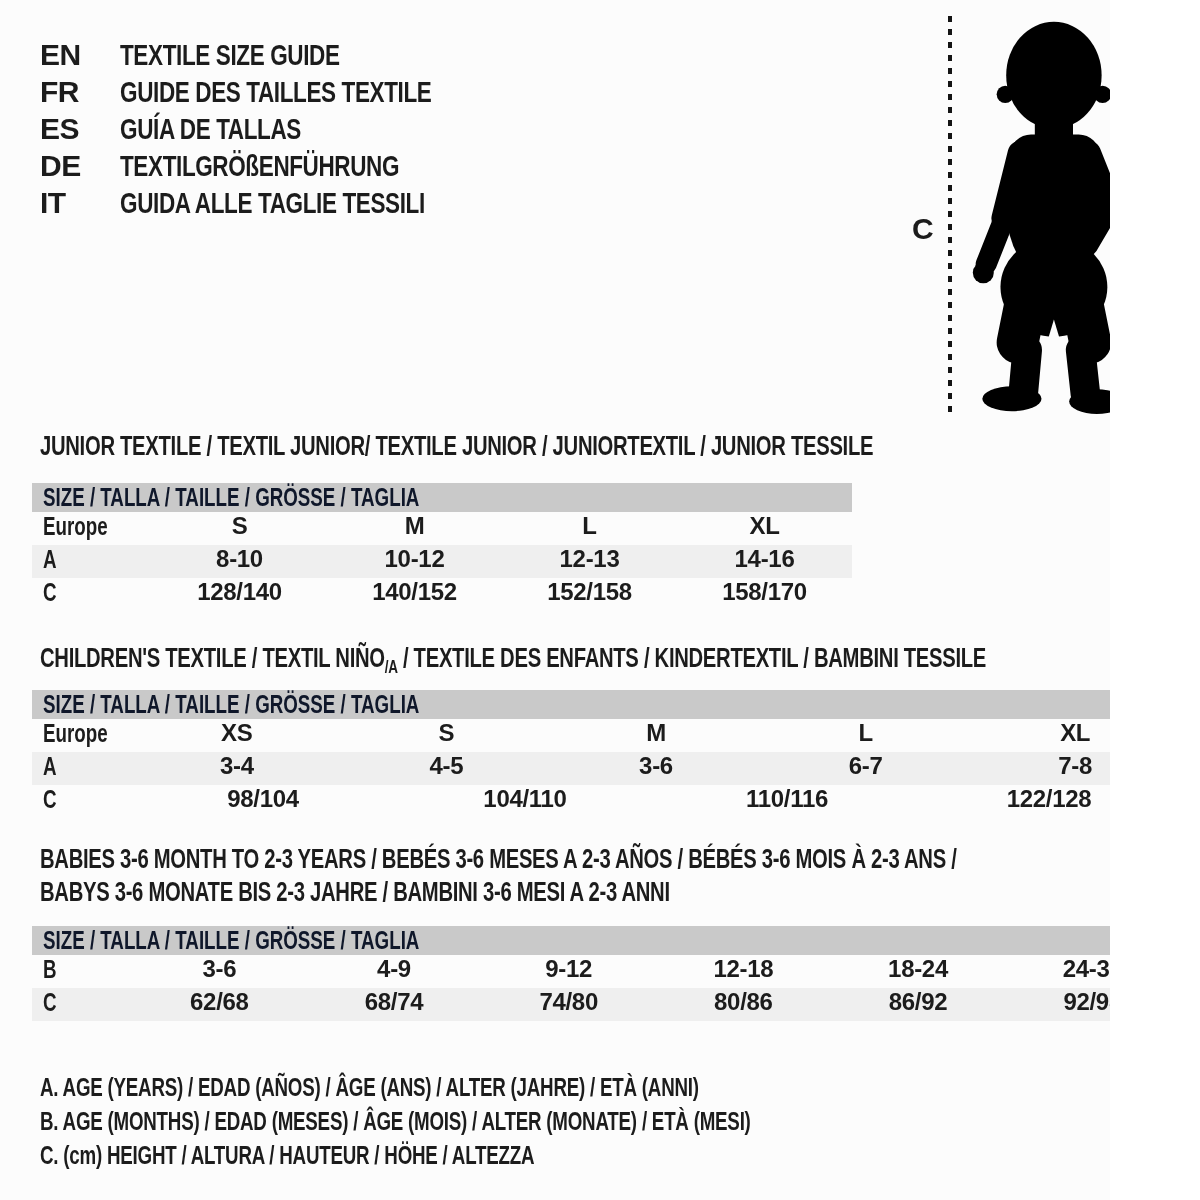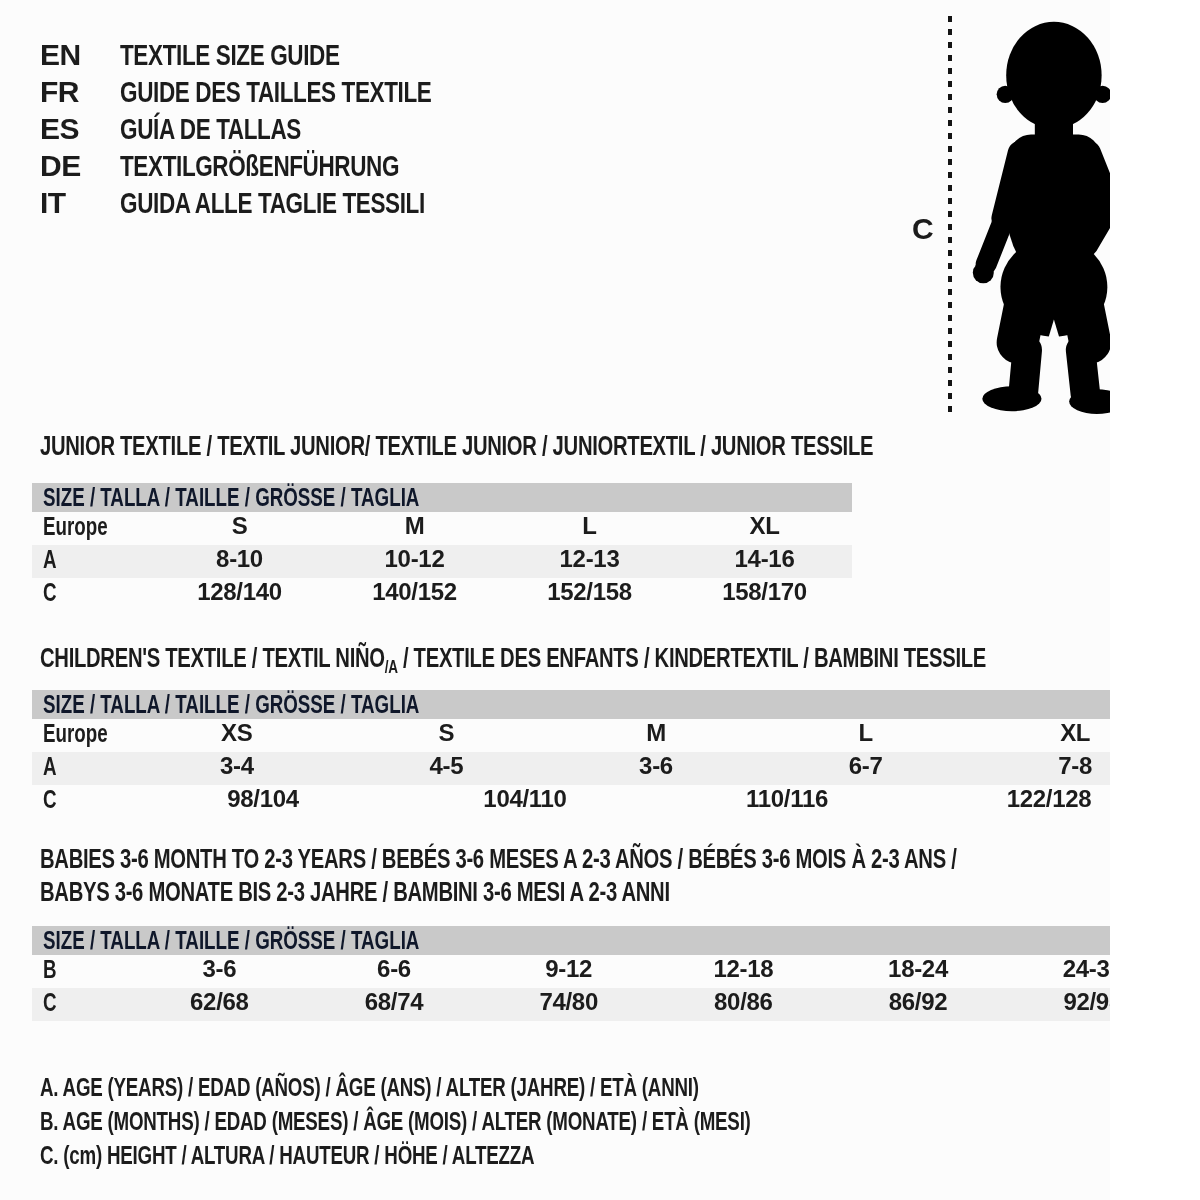--- a/index.html
+++ b/index.html
@@ -183,21 +183,21 @@
     <div><span class="cond">BABIES 3-6 MONTH TO 2-3 YEARS / BEBÉS 3-6 MESES A 2-3 AÑOS / BÉBÉS 3-6 MOIS À 2-3 ANS /</span></div>
     <div><span class="cond">BABYS 3-6 MONATE BIS 2-3 JAHRE / BAMBINI 3-6 MESI A 2-3 ANNI</span></div>
   </div>
   <div class="size-table t-wide" style="top:926px; width:1148px;">
     <div class="thead">
       <span class="cond">SIZE / TALLA / TAILLE / GRÖSSE / TAGLIA</span>
     </div>
     <div class="trow">
       <div class="cell-label"><span class="cond">B</span></div>
       <div class="cell-val">3-6</div>
-      <div class="cell-val">6-6</div>
+      <div class="cell-val">4-9</div>
       <div class="cell-val">9-12</div>
       <div class="cell-val">12-18</div>
       <div class="cell-val">18-24</div>
       <div class="cell-val">24-36</div>
     </div>
     <div class="trow shaded">
       <div class="cell-label"><span class="cond">C</span></div>
       <div class="cell-val">62/68</div>
       <div class="cell-val">68/74</div>
       <div class="cell-val">74/80</div>

